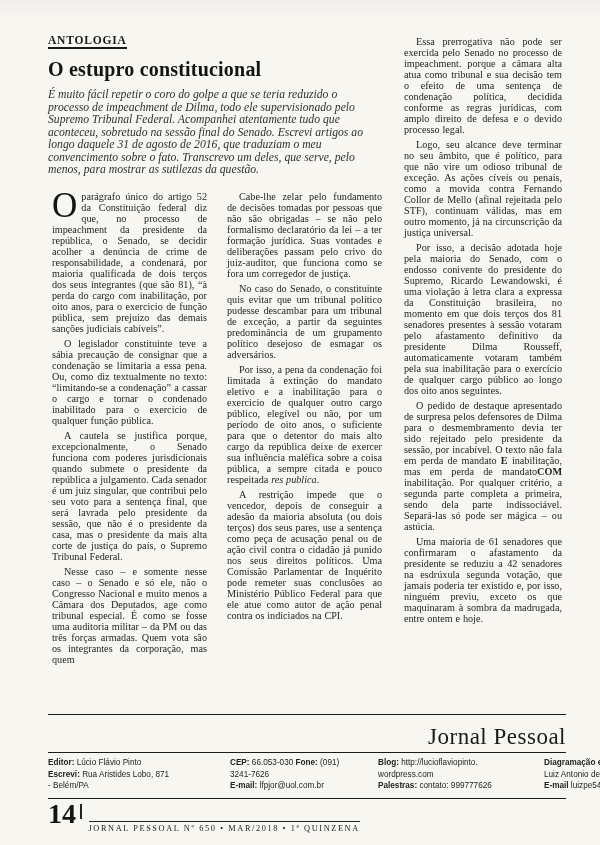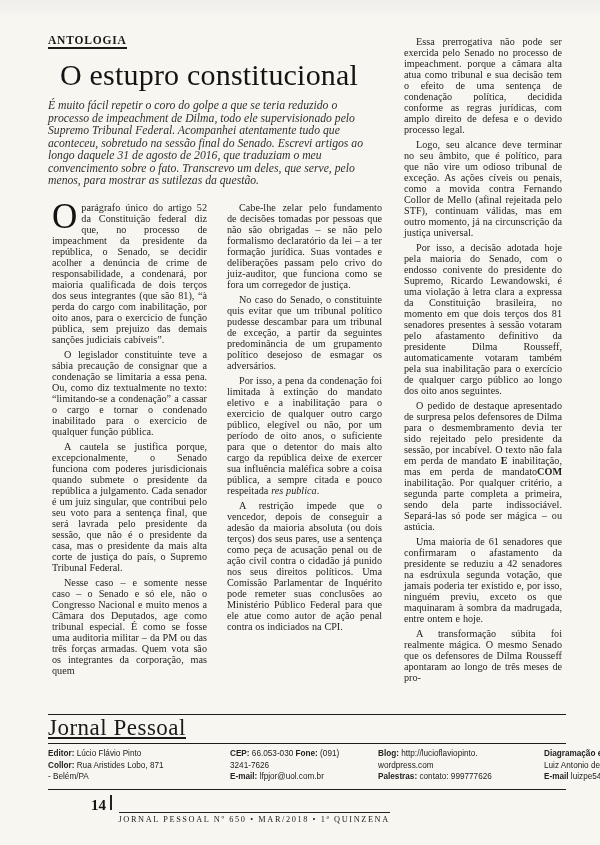--- a/index.html
+++ b/index.html
@@ -22,23 +22,23 @@
   .kicker {
     display:inline-block;
     font-weight:bold;
     font-size:11.5px;
     letter-spacing:.8px;
     color:#1a1a1a;
     border-bottom:2px solid #1a1a1a;
     padding-bottom:1px;
   }
   h1.title {
-    font-size:30px;
-    font-weight:400;
-    margin:9px 0 8px 12px;
+    font-size:20px;
+    font-weight:700;
+    margin:9px 0 8px 0;
     color:#141414;
     letter-spacing:.2px;
   }
   .lede {
     font-style:italic;
     font-size:11.7px;
     line-height:12.5px;
     color:#30302e;
     margin:0 12px 10px 0;
   }
@@ -60,46 +60,44 @@
     float:left;
     font-size:35px;
     line-height:27px;
     padding:1px 4px 0 0;
     color:#141414;
   }
 
   .footer { margin-top:6px; }
   .rule { border-top:1.6px solid #1c1c1c; }
   .masthead {
-    text-align:left;
+    text-align:right;
     font-size:23px;
     letter-spacing:.5px;
     color:#1a1a1a;
-    margin:0 0 2px 0;
-    text-decoration:underline;
+    margin:9px 0 2px 0;
   }
   .foot-grid {
     display:grid;
     grid-template-columns:150px 116px 134px 118px;
     column-gap:10px;
     padding:4px 0 6px 0;
     font-family:"Liberation Sans", sans-serif;
     font-size:8.2px;
     line-height:11.5px;
     color:#222;
     gap:32px;
   }
   .foot-grid div.fline { white-space:nowrap; overflow:hidden; }
   .pageline { display:flex; align-items:flex-start; margin-top:5px; }
   .pagenum {
     font-weight:bold;
-    font-size:15px;
+    font-size:28px;
     line-height:20px;
     color:#141414;
-    margin-left:43px;
   }
   .page-tick { width:1.5px; height:15px; background:#222; margin:0 7px 0 4px; }
   .pagecaption {
     font-size:8.3px;
     letter-spacing:1.6px;
     border-top:1.5px solid #222;
     padding-top:2px;
     margin-top:17px;
     color:#222;
     white-space:nowrap;
@@ -129,32 +127,31 @@
             <p>A restrição impede que o vencedor, depois de conseguir a adesão da maioria absoluta (ou dois terços) dos seus pares, use a sentença como peça de acusação penal ou de ação civil contra o cidadão já punido nos seus direitos políticos. Uma Comissão Parlamentar de Inquérito pode remeter suas conclusões ao Ministério Público Federal para que ele atue como autor de ação penal contra os indiciados na CPI.</p>
           </div>
       </div>
     </div>
     <div class="body-col right">
         <p>Essa prerrogativa não pode ser exercida pelo Senado no processo de impeachment. porque a câmara alta atua como tribunal e sua decisão tem o efeito de uma sentença de condenação política, decidida conforme as regras jurídicas, com amplo direito de defesa e o devido processo legal.</p>
         <p>Logo, seu alcance deve terminar no seu âmbito, que é político, para que não vire um odioso tribunal de exceção. As ações cíveis ou penais, como a movida contra Fernando Collor de Mello (afinal rejeitada pelo STF), continuam válidas, mas em outro momento, já na circunscrição da justiça universal.</p>
         <p>Por isso, a decisão adotada hoje pela maioria do Senado, com o endosso conivente do presidente do Supremo, Ricardo Lewandowski, é uma violação à letra clara a expressa da Constituição brasileira, no momento em que dois terços dos 81 senadores presentes à sessão votaram pelo afastamento definitivo da presidente Dilma Rousseff, automaticamente votaram também pela sua inabilitação para o exercício de qualquer cargo público ao longo dos oito anos seguintes.</p>
         <p>O pedido de destaque apresentado de surpresa pelos defensores de Dilma para o desmembramento devia ter sido rejeitado pelo presidente da sessão, por incabível. O texto não fala em perda de mandato <b>E</b> inabilitação, mas em perda de mandato<b>COM</b> inabilitação. Por qualquer critério, a segunda parte completa a primeira, sendo dela parte indissociável. Separá-las só pode ser mágica – ou astúcia.</p>
         <p>Uma maioria de 61 senadores que confirmaram o afastamento da presidente se reduziu a 42 senadores na esdrúxula segunda votação, que jamais poderia ter existido e, por isso, ninguém previu, exceto os que maquinaram à sombra da madrugada, entre ontem e hoje.</p>
-        <p>A transformação súbita foi realmente mágica. O mesmo Senado que os defensores de Dilma Rousseff apontaram ao longo de três meses de pro-</p>
       </div>
   </div>
 
   <div class="footer">
     <div class="rule"></div>
     <div class="masthead">Jornal Pessoal</div>
     <div class="rule"></div>
     <div class="foot-grid">
       <div>
           <div class="fline"><b>Editor:</b> Lúcio Flávio Pinto</div>
-          <div class="fline"><b>Collor:</b> Rua Aristides Lobo, 871</div>
+          <div class="fline"><b>Escrevi:</b> Rua Aristides Lobo, 871</div>
           <div class="fline">- Belém/PA</div>
         </div>
       <div>
           <div class="fline"><b>CEP:</b> 66.053-030 <b>Fone:</b> (091)</div>
           <div class="fline">3241-7626</div>
           <div class="fline"><b>E-mail:</b> lfpjor@uol.com.br</div>
         </div>
       <div>
           <div class="fline"><b>Blog:</b> http://lucioflaviopinto.</div>
           <div class="fline">wordpress.com</div>

